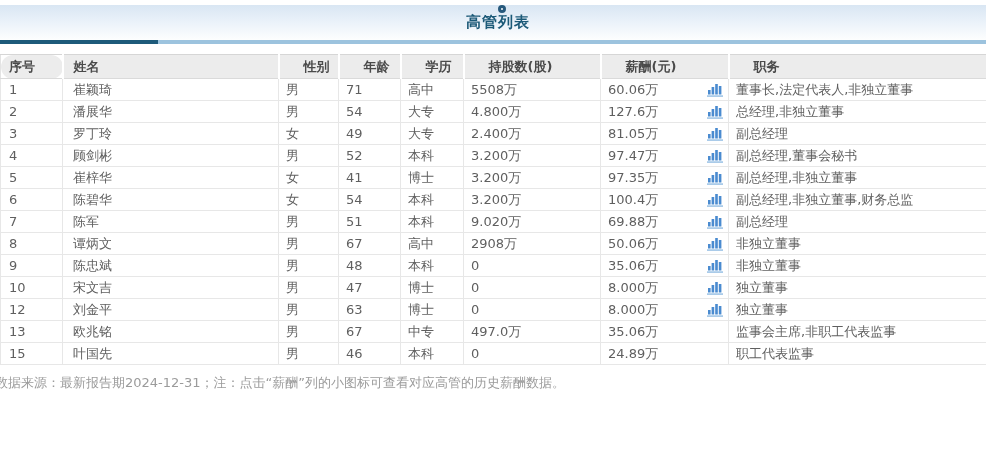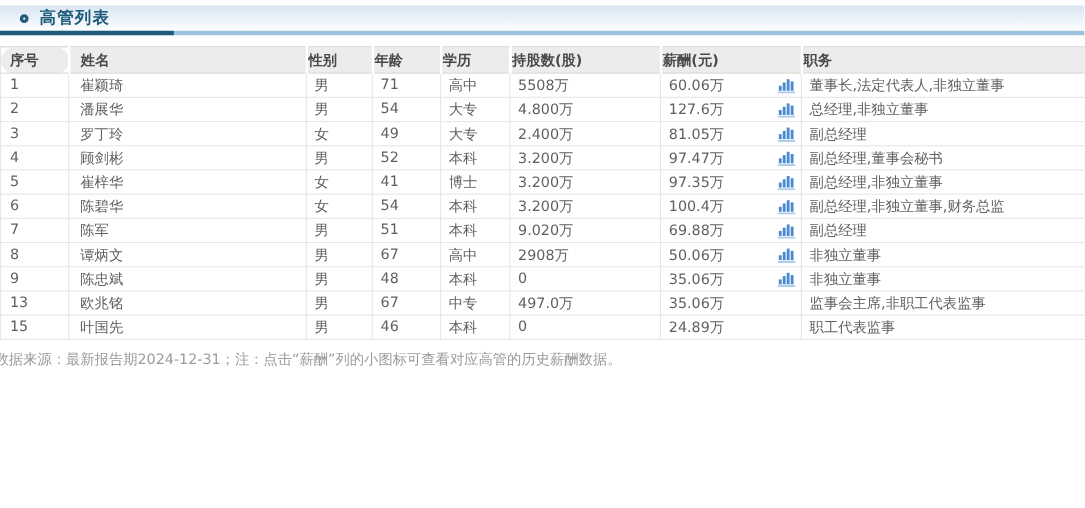--- a/index.html
+++ b/index.html
@@ -5,23 +5,23 @@
   * { box-sizing: border-box; margin: 0; padding: 0; }
   html, body {
     width: 986px; height: 462px; overflow: hidden;
     background: #ffffff;
     font-family: "DejaVu Sans", "Liberation Sans", sans-serif;
   }
   .page { width: 986px; padding-top: 5px; }
 
   
   .title-bar {
-    height: 23px;
+    height: 35px;
     background: linear-gradient(to bottom, #d9e6f3 0%, #e9f1f9 45%, #fdfefe 100%);
-    display: flex; align-items: center;
+    display: flex; align-items: center; flex-direction: column;
   }
   .ring-icon {
     width: 8px; height: 8px; margin-left: 18px;
     border: 3px solid #27597c; border-radius: 50%;
     background: #f4f8fb;
   }
   .title-text {
     margin-left: 10px; font-size: 15px; font-weight: bold;
     color: #1c5a78; letter-spacing: 1px;
   }
@@ -37,21 +37,21 @@
     width: 986px; table-layout: fixed; border-collapse: collapse;
     font-size: 13px;
   }
   thead th {
     background: #ececec;
     border-top: 1px solid #d6d6d6;
     border-bottom: 1px solid #dadada;
     border-left: 2px solid #ffffff;
     height: 24px;
     text-align: left; font-weight: bold; color: #4a4a4a;
-    padding-left: 1px; white-space: nowrap; overflow: hidden;
+    padding-left: 24px; white-space: nowrap; overflow: hidden;
   }
   thead th:first-child { border-left: 1px solid #e3e3e3; padding-left: 8px; border-radius: 12px; }
   thead th.col-name { padding-left: 10px; margin-left: 12px; }
   tbody td {
     height: 22px;
     border: 1px solid #e7e7e7;
     color: #5f5f5f;
     padding-left: 7px; white-space: nowrap; overflow: hidden;
     background: #ffffff;
   }
@@ -309,20 +309,66 @@
                     <rect x="8.2" y="1" width="2.6" height="10.5" fill="#4a8bd0"></rect>
                     <rect x="11.8" y="3" width="2.6" height="8.5" fill="#4a8bd0"></rect>
                     <rect x="0" y="12.2" width="16" height="1.8" fill="#aacbe9"></rect>
                   </svg>
                 </span>
               </div>
             </td>
             <td>非独立董事</td>
           </tr>
           <tr>
+            <td class="cell-no">10</td>
+            <td class="cell-name">宋文吉</td>
+            <td class="cell-gender">男</td>
+            <td class="cell-age">47</td>
+            <td class="cell-education">博士</td>
+            <td class="cell-shares">0</td>
+            <td>
+              <div class="salary-wrap">
+                <span>8.000万</span>
+                <span class="chart-icon">
+                  <svg width="16" height="14" viewBox="0 0 16 14" aria-hidden="true">
+                    <rect x="1" y="7" width="2.6" height="4.5" fill="#4a8bd0"></rect>
+                    <rect x="4.6" y="4" width="2.6" height="7.5" fill="#4a8bd0"></rect>
+                    <rect x="8.2" y="1" width="2.6" height="10.5" fill="#4a8bd0"></rect>
+                    <rect x="11.8" y="3" width="2.6" height="8.5" fill="#4a8bd0"></rect>
+                    <rect x="0" y="12.2" width="16" height="1.8" fill="#aacbe9"></rect>
+                  </svg>
+                </span>
+              </div>
+            </td>
+            <td>独立董事</td>
+          </tr>
+          <tr>
+            <td class="cell-no">12</td>
+            <td class="cell-name">刘金平</td>
+            <td class="cell-gender">男</td>
+            <td class="cell-age">63</td>
+            <td class="cell-education">博士</td>
+            <td class="cell-shares">0</td>
+            <td>
+              <div class="salary-wrap">
+                <span>8.000万</span>
+                <span class="chart-icon">
+                  <svg width="16" height="14" viewBox="0 0 16 14" aria-hidden="true">
+                    <rect x="1" y="7" width="2.6" height="4.5" fill="#4a8bd0"></rect>
+                    <rect x="4.6" y="4" width="2.6" height="7.5" fill="#4a8bd0"></rect>
+                    <rect x="8.2" y="1" width="2.6" height="10.5" fill="#4a8bd0"></rect>
+                    <rect x="11.8" y="3" width="2.6" height="8.5" fill="#4a8bd0"></rect>
+                    <rect x="0" y="12.2" width="16" height="1.8" fill="#aacbe9"></rect>
+                  </svg>
+                </span>
+              </div>
+            </td>
+            <td>独立董事</td>
+          </tr>
+          <tr>
             <td class="cell-no">13</td>
             <td class="cell-name">欧兆铭</td>
             <td class="cell-gender">男</td>
             <td class="cell-age">67</td>
             <td class="cell-education">中专</td>
             <td class="cell-shares">497.0万</td>
             <td>
               <div class="salary-wrap">
                 <span>35.06万</span>
               </div>

